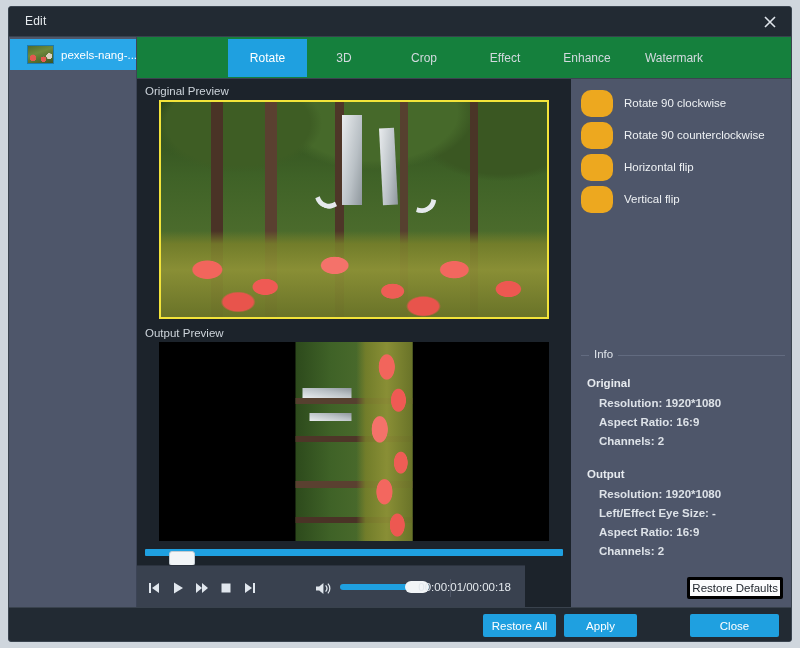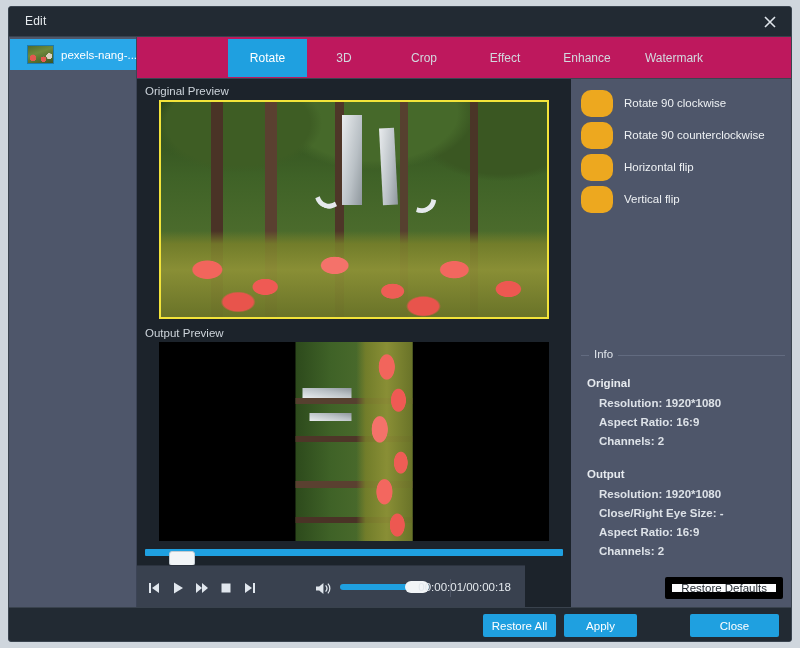--- a/index.html
+++ b/index.html
@@ -69,21 +69,21 @@
   .file-name {
     margin-left: 7px;
     font-size: 11.5px; color: #ffffff;
     white-space: nowrap;
   }
 
   
   .tabbar {
     position: absolute; left: 128px; top: 30px;
     width: 656px; height: 42px;
-    background: #be185d;
+    background: #15803d;
     border-bottom: 1px solid #3b4450;
     padding-left: 33px;
   }
   .tab {
     position: absolute; top: 2px;
     height: 38px;
     display: flex; align-items: center; justify-content: center;
     font-size: 12px; color: #d3d9df;
     cursor: pointer;
     user-select: none;
@@ -310,23 +310,23 @@
   }
   .info-line {
     font-size: 11.5px; color: #dde2e8;
     padding-left: 18px;
     line-height: 19px;
   }
 
   .restore-defaults {
     position: absolute; right: 10px; bottom: 10px;
     height: 22px;
-    padding: 0 9px;
+    padding: 0 2px;
     background: #fbfcfd;
-    border: 7px solid #000000;
+    border: 3px solid #000000;
     border-radius: 2px;
     font-size: 11.5px; color: #22282f;
     display: flex; align-items: center;
     cursor: pointer;
   }
 
   
   .footer {
     position: absolute; left: 0; bottom: 0;
     width: 100%; height: 34px;
@@ -503,21 +503,21 @@
       <div class="info-group">
         <div class="info-head">Original</div>
         <div class="info-line">Resolution: 1920*1080</div>
         <div class="info-line">Aspect Ratio: 16:9</div>
         <div class="info-line">Channels: 2</div>
       </div>
 
       <div class="info-group" style="margin-top:17px;">
         <div class="info-head">Output</div>
         <div class="info-line">Resolution: 1920*1080</div>
-        <div class="info-line">Close/Right Eye Size: -</div>
+        <div class="info-line">Left/Effect Eye Size: -</div>
         <div class="info-line">Aspect Ratio: 16:9</div>
         <div class="info-line">Channels: 2</div>
       </div>
     </div>
 
     <div class="restore-defaults">Restore Defaults</div>
   </div>
 
   <div class="footer">
     <button class="fbtn" id="btn-restore-all">Restore All</button>

